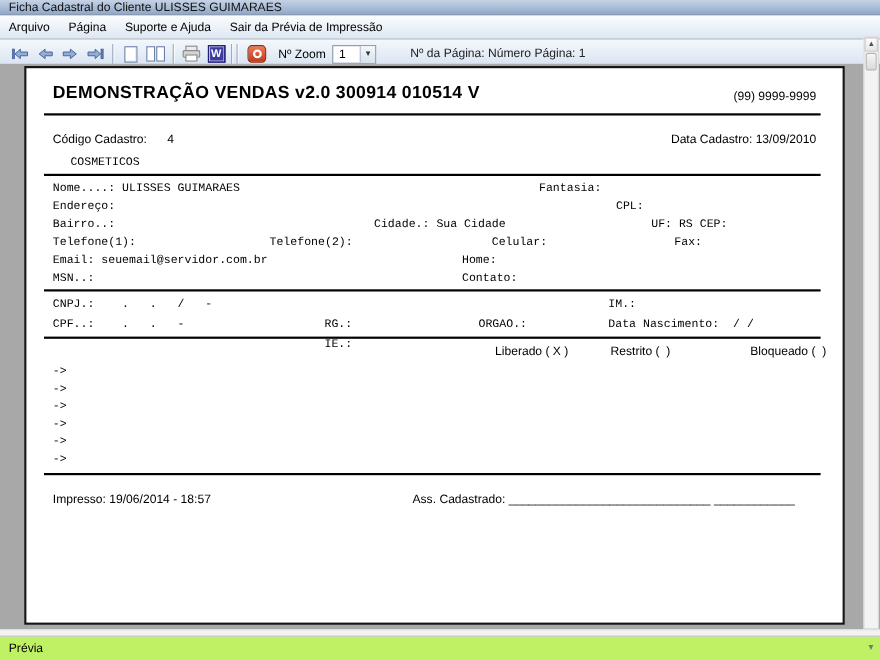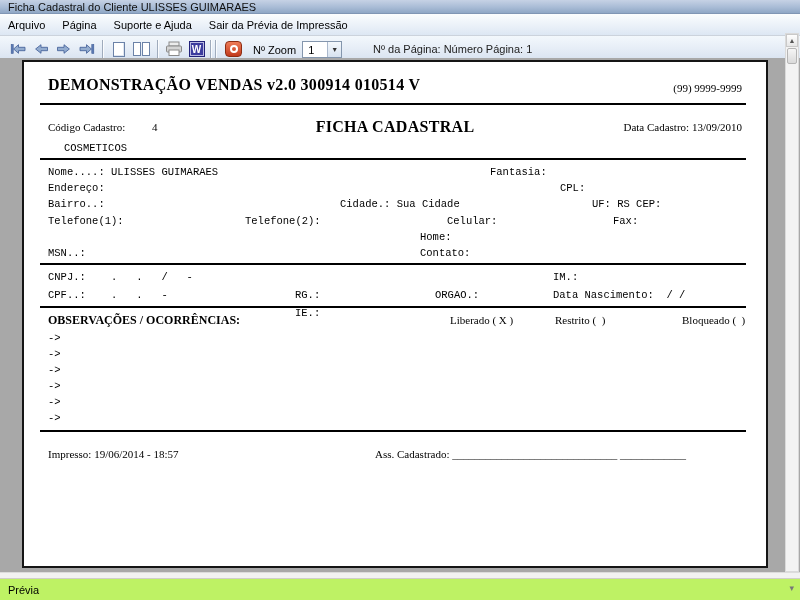--- a/index.html
+++ b/index.html
@@ -67,21 +67,21 @@
     display:flex; align-items:center; justify-content:center;
   }
   .pageinfo { position:absolute; left:373px; top:7px; font-size:11px; color:#222; }
 
   
   .docarea { position:absolute; top:58px; left:0; right:0; bottom:28px; background:#a8a8a8; }
   .page {
     position:absolute; left:22px; top:2px; width:746px; height:508px;
     background:#fff; border:2px solid #151515;
   }
-  .pc { position:absolute; white-space:pre;font-family:Liberation Serif, serif; }
+  .pc { position:absolute; white-space:pre; }
   .mono { font-family:"Liberation Mono","DejaVu Sans Mono",monospace; font-size:10.5px; }
   .s11 { font-size:11px; }
   .s12b { font-size:12px; font-weight:bold; }
   .s16b { font-size:16px; font-weight:bold; letter-spacing:.3px; }
   .hline { position:absolute; left:16px; width:706px; background:#000; }
   .center { left:0; width:100%; text-align:center; }
 
   
   .vscroll {
     position:absolute; top:33px; right:1px; width:14px; bottom:28px;
@@ -190,59 +190,58 @@
 
 <div class="docarea">
   <div class="page">
 
     <span class="pc s16b" style="left:24px; top:14px;">DEMONSTRAÇÃO VENDAS v2.0 300914 010514 V</span>
     <span class="pc s11" style="right:24px; top:20px;">(99) 9999-9999</span>
     <div class="hline" style="top:41px; height:2px;"></div>
 
     <span class="pc s11" style="left:24px; top:59px;">Código Cadastro:</span>
     <span class="pc s11" style="left:128px; top:59px;">4</span>
-    <span class="pc s16b center" style="top:56px;">FICHA CADASTRAL</span>
     <span class="pc s11" style="right:24px; top:59px;">Data Cadastro: 13/09/2010</span>
     <span class="pc mono" style="left:24px; top:80px;margin-left:16px;">COSMETICOS</span>
     <div class="hline" style="top:96px; height:2px;"></div>
 
     <span class="pc mono" style="left:24px; top:104px;">Nome....: ULISSES GUIMARAES</span>
     <span class="pc mono" style="left:466px; top:104px;">Fantasia:</span>
 
     <span class="pc mono" style="left:24px; top:120px;">Endereço:</span>
     <span class="pc mono" style="left:536px; top:120px;">CPL:</span>
 
     <span class="pc mono" style="left:24px; top:136px;">Bairro..:</span>
     <span class="pc mono" style="left:316px; top:136px;">Cidade.: Sua Cidade</span>
     <span class="pc mono" style="left:568px; top:136px;">UF: RS CEP:</span>
 
     <span class="pc mono" style="left:24px; top:153px;">Telefone(1):</span>
     <span class="pc mono" style="left:221px; top:153px;text-align:right;">Telefone(2):</span>
     <span class="pc mono" style="left:423px; top:153px;">Celular:</span>
     <span class="pc mono" style="left:589px; top:153px;">Fax:</span>
 
+    <span class="pc mono" style="left:24px; top:169px;">Email: seuemail@servidor.com.br</span>
     <span class="pc mono" style="left:396px; top:169px;">Home:</span>
 
     <span class="pc mono" style="left:24px; top:185px;">MSN..:</span>
     <span class="pc mono" style="left:396px; top:185px;">Contato:</span>
 
     <div class="hline" style="top:201px; height:2px;"></div>
 
     <span class="pc mono" style="left:24px; top:209px;">CNPJ.:    .   .   /   -</span>
     <span class="pc mono" style="left:271px; top:209px;margin-top:36px;">IE.:</span>
     <span class="pc mono" style="left:529px; top:209px;">IM.:</span>
 
     <span class="pc mono" style="left:24px; top:227px;">CPF..:    .   .   -</span>
     <span class="pc mono" style="left:271px; top:227px;">RG.:</span>
     <span class="pc mono" style="left:411px; top:227px;">ORGAO.:</span>
     <span class="pc mono" style="left:529px; top:227px;">Data Nascimento:  / /</span>
 
     <div class="hline" style="top:244px; height:2px;"></div>
 
-    <span class="pc s12b" style="left:24px; top:251px;">OBSERVAÇÕES / OCORRÊNCIAS:</span>
     <span class="pc s11" style="left:426px; top:252px;">Liberado ( X )</span>
     <span class="pc s11" style="left:531px; top:252px;">Restrito (  )</span>
     <span class="pc s11" style="left:621px; top:252px;margin-left:37px;">Bloqueado (  )</span>
 
     <span class="pc mono" style="left:24px; top:270px;">-&gt;</span>
     <span class="pc mono" style="left:24px; top:286px;">-&gt;</span>
     <span class="pc mono" style="left:24px; top:302px;">-&gt;</span>
     <span class="pc mono" style="left:24px; top:318px;">-&gt;</span>
     <span class="pc mono" style="left:24px; top:334px;">-&gt;</span>
     <span class="pc mono" style="left:24px; top:350px;">-&gt;</span>

